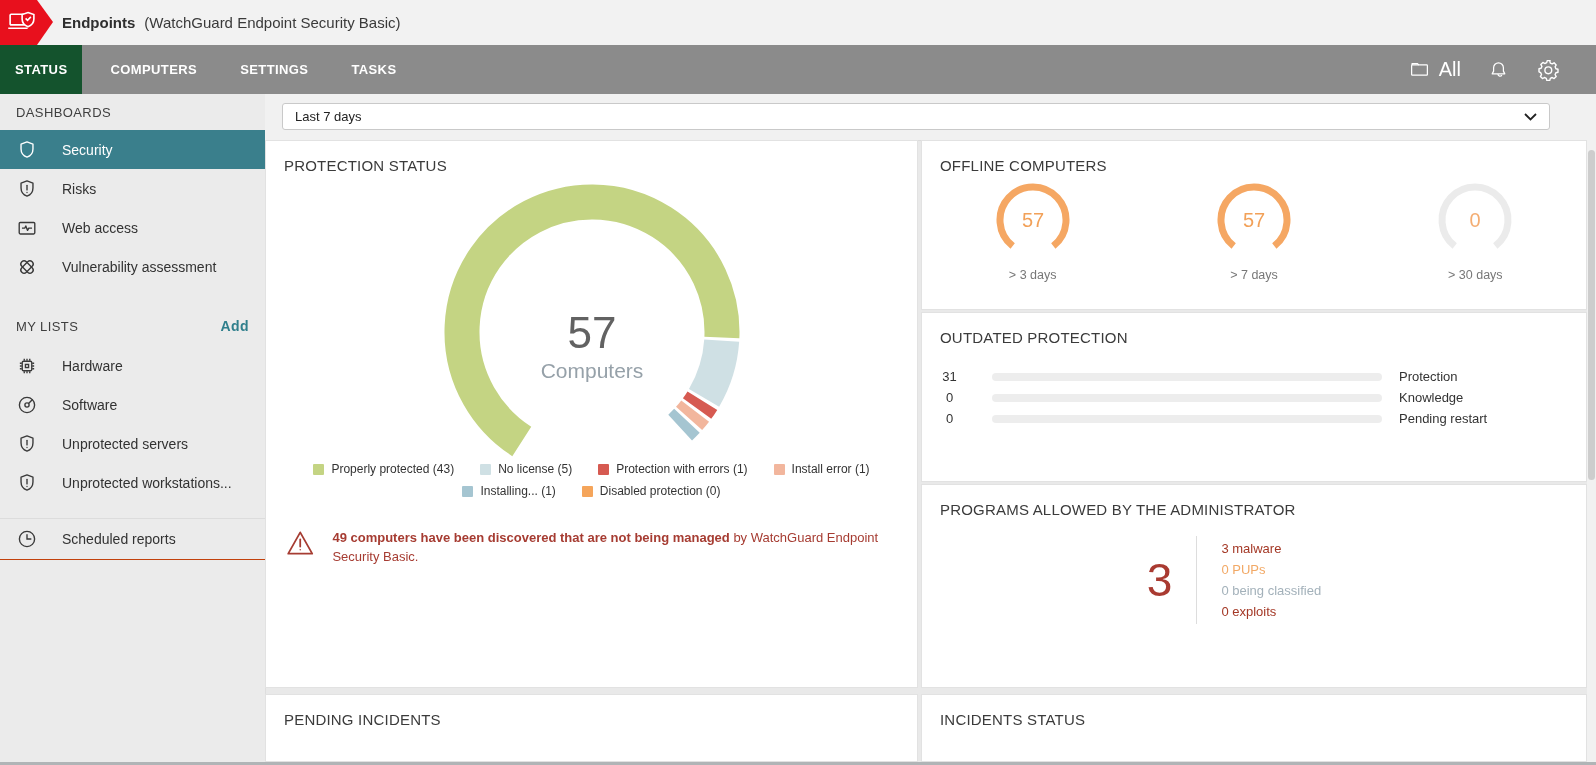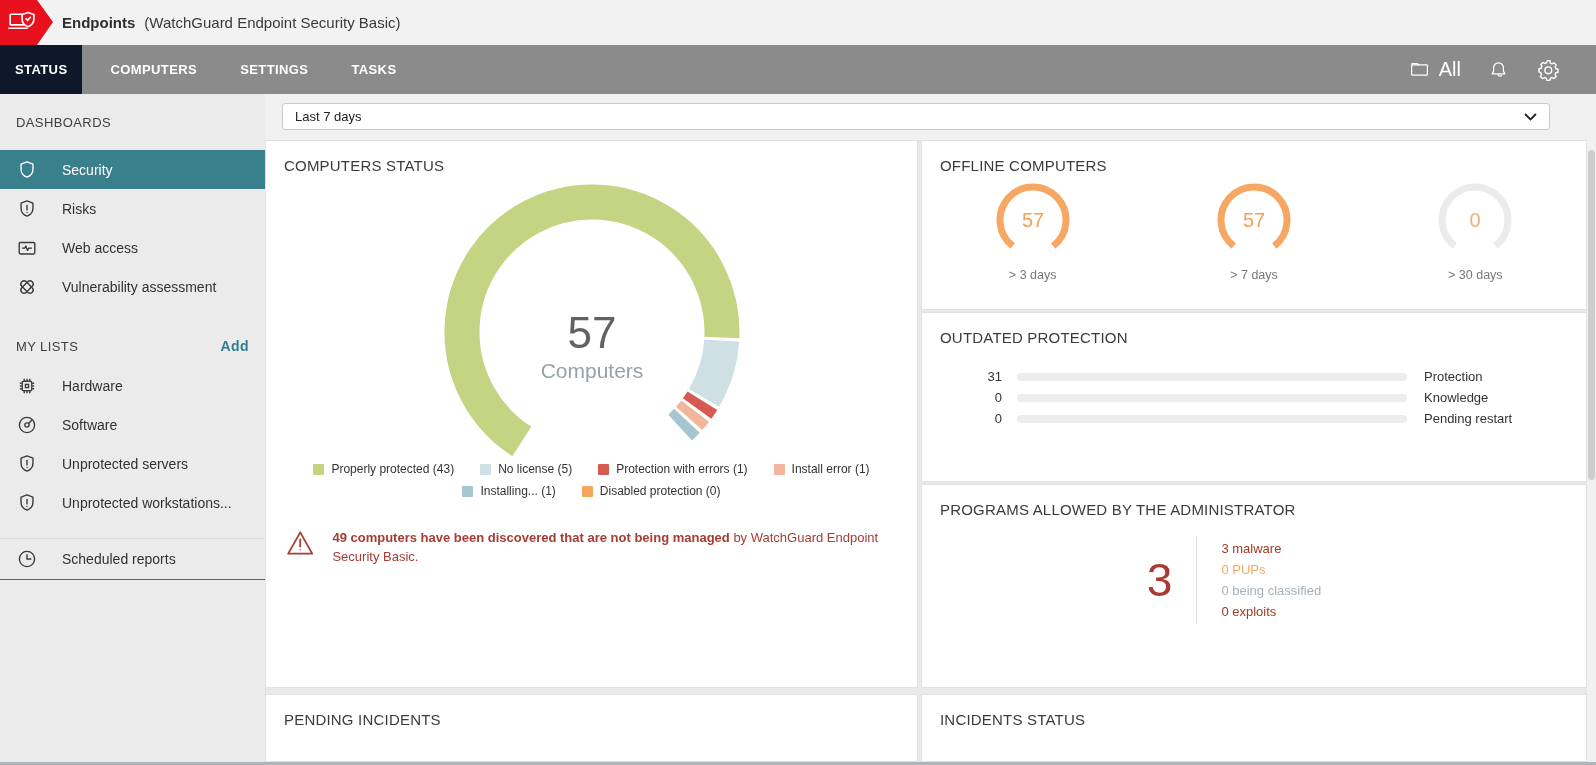--- a/index.html
+++ b/index.html
@@ -11,28 +11,28 @@
         clip-path:polygon(0 0,37px 0,53px 22px,37px 45px,0 45px);}
   .logo svg{position:absolute;left:7px;top:8px;}
   .app-title{position:absolute;left:62px;top:0;height:45px;display:flex;align-items:center;gap:9px;}
   .app-title .product{font-size:15px;color:#2f2f2f;font-weight:bold;}
   .app-title .suite{font-size:15px;color:#3a3a3a;}
   
   .navbar{position:absolute;left:0;top:45px;right:0;height:49px;background:#8b8b8b;display:flex;align-items:stretch;}
   .nav-tabs{display:flex;}
   .nav-tab{padding:0 15px;display:flex;align-items:center;color:#fff;font-size:13px;font-weight:bold;
            letter-spacing:.4px;cursor:pointer;}
-  .nav-tab.active{background:#0f172a;}
+  .nav-tab.active{background:#14532d;}
   .nav-tab + .nav-tab{margin-left:13px;}
   .nav-right{margin-left:auto;display:flex;align-items:center;gap:27px;padding-right:36px;}
   .nav-folder{display:flex;align-items:center;gap:8px;color:#fff;font-size:20px;cursor:pointer;}
   .nav-icon{display:flex;align-items:center;cursor:pointer;}
   
   .sidebar{position:absolute;left:0;top:94px;width:265px;bottom:0;background:#ebebeb;border-right:1px solid #dedede;}
-  .section-title{height:56px;display:flex;align-items:center;justify-content:space-between;
+  .section-title{height:36px;display:flex;align-items:center;justify-content:space-between;
                  padding:0 16px;font-size:13px;color:#3f3f3f;letter-spacing:.4px;}
   .section-title.my-lists{margin-top:20px;height:40px;}
   .add-link{color:#2f7f8c;font-weight:bold;font-size:14px;cursor:pointer;}
   .side-item{height:39px;display:flex;align-items:center;gap:24px;padding:0 16px;color:#323232;
              font-size:14px;cursor:pointer;}
   .side-item .side-icon{display:flex;align-items:center;color:#3a3a3a;}
   .side-item.active{background:#3a7f8c;color:#fff;}
   .side-item.active .side-icon{color:#fff;}
   .side-divider{height:1px;background:#dcdcdc;margin-top:16px;}
   .side-footer .side-item{border-bottom:1px solid #c2410c;height:40px;}
@@ -65,21 +65,21 @@
   .warn-text{font-size:13px;line-height:19px;color:#a63c32;max-width:575px;}
   .warn-text b{font-weight:bold;}
   
   .gauges{display:flex;margin-top:4px;}
   .gauge-cell{flex:1;display:flex;flex-direction:column;align-items:center;}
   .gauge-num{font-size:20px;text-anchor:middle;}
   .gauge-label{font-size:12.5px;color:#777;margin-top:8px;}
   
   .bars{margin-top:20px;}
   .bar-row{display:flex;align-items:center;height:21px;padding:0 20px 0 0;}
-  .bar-val{width:55px;text-align:right;font-size:13px;color:#333;flex:0 0 auto;padding-left:25px;}
+  .bar-val{width:55px;text-align:center;font-size:13px;color:#333;flex:0 0 auto;}
   .bar-track{flex:0 0 390px;height:8px;background:#ededed;border-radius:4px;margin-left:15px;overflow:hidden;}
   .bar-fill{height:100%;border-radius:4px;}
   .bar-label{font-size:13px;color:#333;margin-left:17px;white-space:nowrap;}
   
   .programs-body{display:flex;align-items:center;justify-content:center;margin-top:18px;margin-right:40px;}
   .programs-total{font-size:46px;}
   .programs-sep{width:1px;height:88px;background:#ddd;margin:0 24px;}
   .programs-list{display:flex;flex-direction:column;gap:1px;}
   .programs-item{font-size:13px;line-height:20px;}
   
@@ -246,21 +246,21 @@
         <svg width="13" height="8" viewBox="0 0 13 8" fill="none" stroke="#222" stroke-width="1.8">
             <path d="M1 1l5.5 5.5L12 1"></path>
           </svg>
       </span>
     </div>
   </div>
 
   <div class="content">
 
     <div class="panel p-protection">
-      <div class="panel-title">COMPUTERS STATUS</div>
+      <div class="panel-title">PROTECTION STATUS</div>
       <div class="donut-wrap">
         <svg width="340" height="300" viewBox="0 0 340 300">
           <g id="donut-segments">
               <path d="M99.77 259.40 A130 130 0 1 1 299.88 155.53" fill="none" stroke="#c4d483" stroke-width="35"></path>
               <path d="M299.71 158.70 A130 130 0 0 1 282.04 215.93" fill="none" stroke="#cfe0e4" stroke-width="35"></path>
               <path d="M280.39 218.65 A130 130 0 0 1 275.06 226.57" fill="none" stroke="#d65a51" stroke-width="35"></path>
               <path d="M273.16 229.11 A130 130 0 0 1 267.07 236.47" fill="none" stroke="#f2b69d" stroke-width="35"></path>
               <path d="M264.93 238.81 A130 130 0 0 1 258.16 245.54" fill="none" stroke="#a5c5d1" stroke-width="35"></path>
             </g>
           <text x="170" y="166" class="donut-value">57</text>

